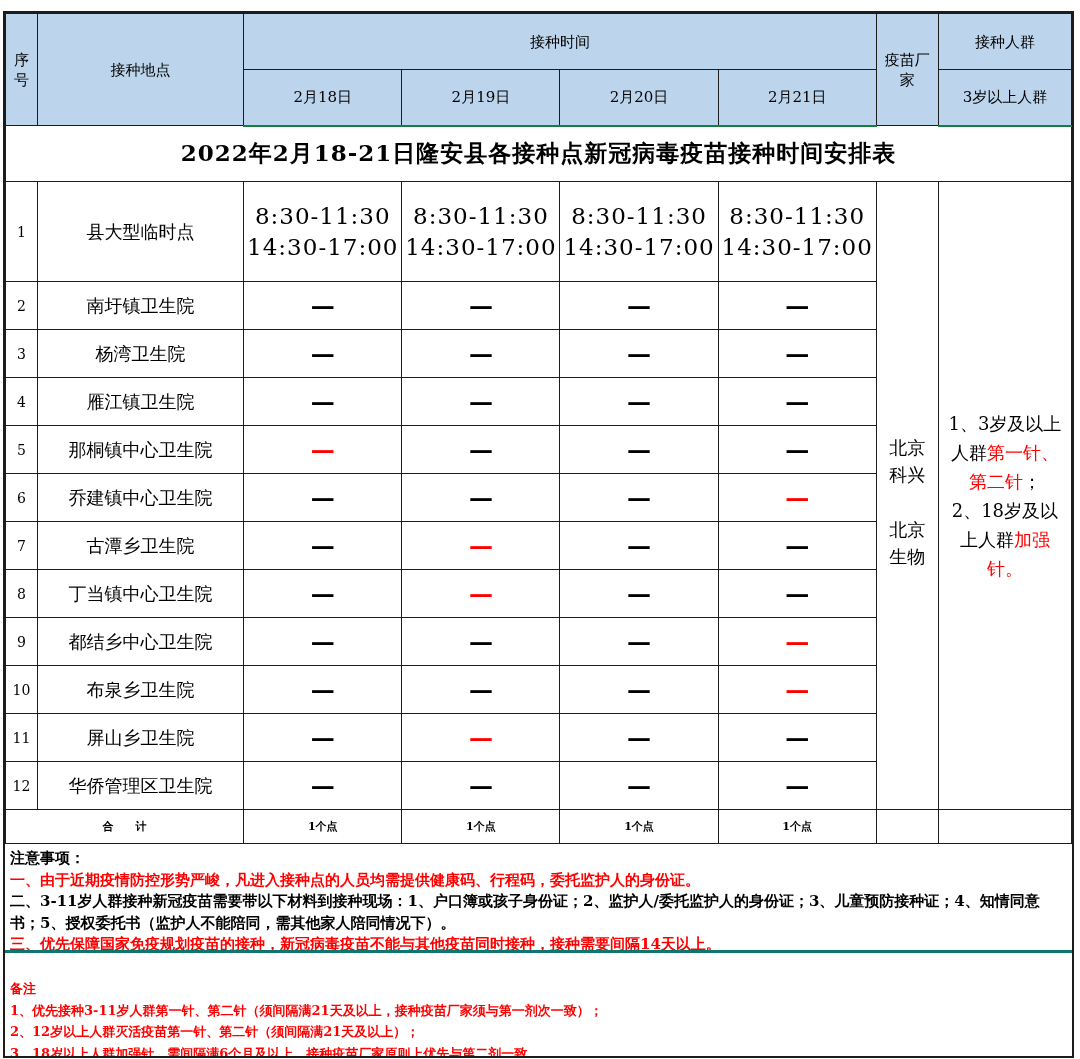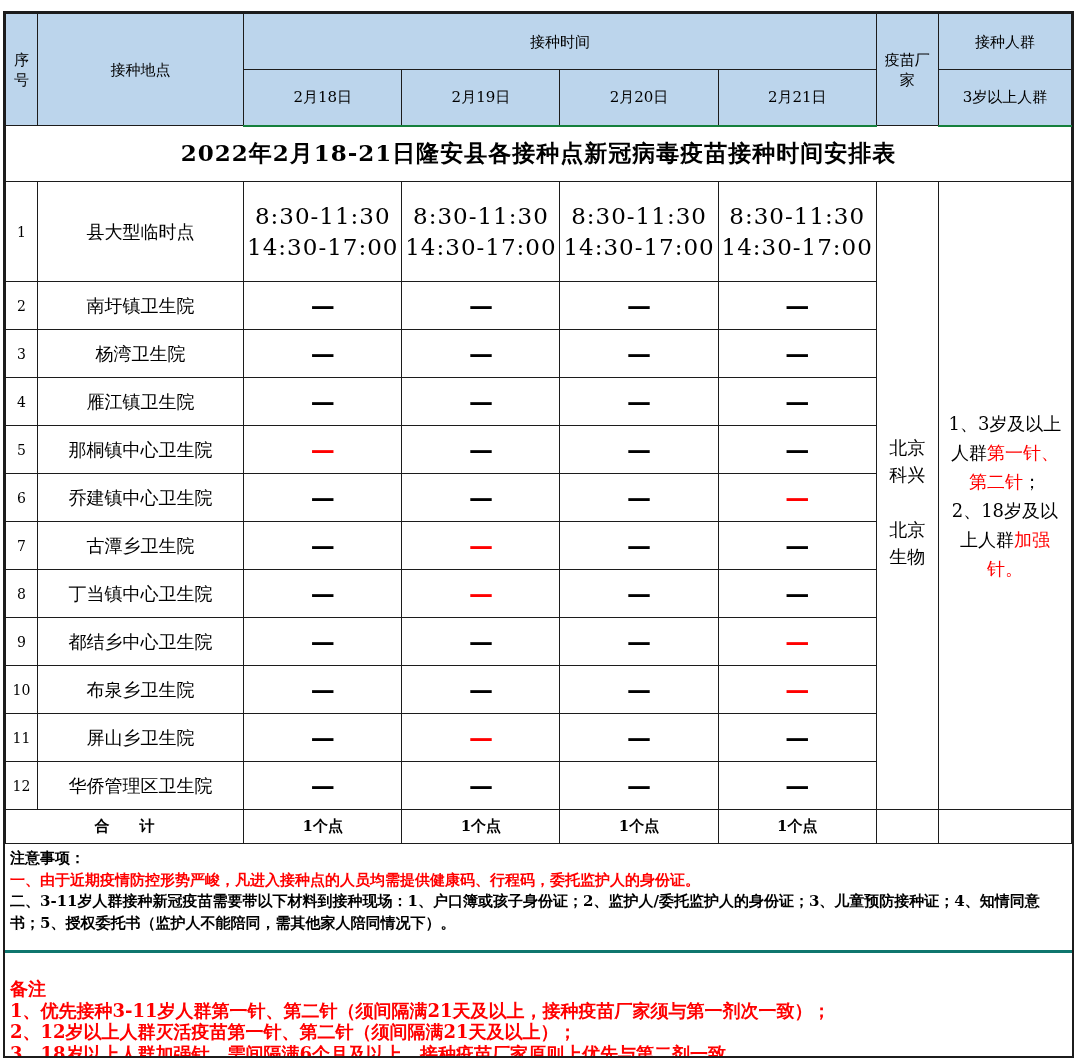--- a/index.html
+++ b/index.html
@@ -63,35 +63,35 @@
   [data-color="black"] { color:#000000; }
   .vendor-cell { font-size:18px; line-height:27px; padding:0 10px; }
   .vendor-cell .vname { margin-top:12px; }
   .vendor-cell .vname + .vname { margin-top:28px; }
   .crowd-cell {
     font-size:18px;
     line-height:29px;
     text-align:left;
     padding:0 7px;
   }
-  .total-row td { height:34px; font-weight:bold; font-size:15px; }
+  .total-row td { height:34px; font-weight:bold; font-size:11px; }
   .notes-box {
     height:109px;
     border-bottom:3px solid #0f766e;
     padding:4px 6px 0 5px;
     font-size:15px;
     font-weight:bold;
     line-height:21.6px;
     text-align:left;
     overflow:hidden;
   }
   .remarks-box {
     height:103px;
     padding:25px 6px 0 5px;
-    font-size:18px;
+    font-size:13px;
     font-weight:bold;
     line-height:21.6px;
     text-align:left;
     color:#FF0000;
     overflow:hidden;
   }
   .c-red { color:#FF0000; }
   .c-black { color:#000000; }
 </style>
 </head>
@@ -257,20 +257,21 @@
         <td></td>
       </tr>
     </tbody>
   </table>
 
   <div class="notes-box">
     <div class="c-black">注意事项：</div>
 
   <div class="c-red">一、由于近期疫情防控形势严峻，凡进入接种点的人员均需提供健康码、行程码，委托监护人的身份证。</div>
       <div class="c-black">二、3-11岁人群接种新冠疫苗需要带以下材料到接种现场：1、户口簿或孩子身份证；2、监护人/委托监护人的身份证；3、儿童预防接种证；4、知情同意书；5、授权委托书（监护人不能陪同，需其他家人陪同情况下）。</div>
+      <div class="c-red">三、优先保障国家免疫规划疫苗的接种，新冠病毒疫苗不能与其他疫苗同时接种，接种需要间隔14天以上。</div>
     </div>
 
   <div class="remarks-box">
     <div>备注</div>
 
   <div>1、优先接种3-11岁人群第一针、第二针（须间隔满21天及以上，接种疫苗厂家须与第一剂次一致）；</div>
       <div>2、12岁以上人群灭活疫苗第一针、第二针（须间隔满21天及以上）；</div>
       <div>3、18岁以上人群加强针，需间隔满6个月及以上，接种疫苗厂家原则上优先与第二剂一致。</div>
     </div>
 

